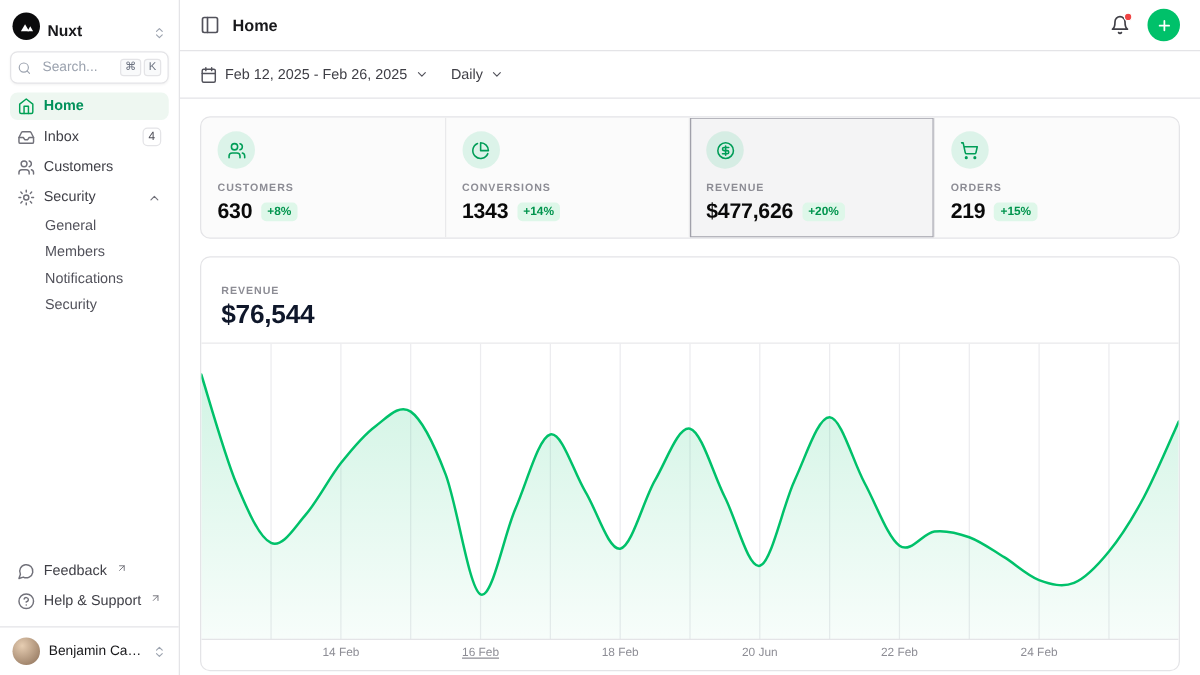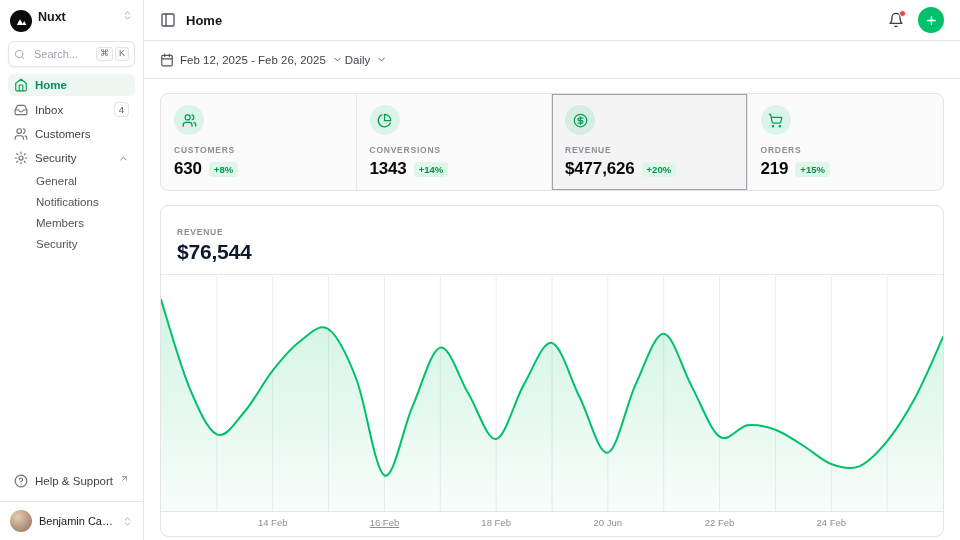--- a/index.html
+++ b/index.html
@@ -13,21 +13,21 @@
   
   .icn { width:14px; height:14px; flex:none; display:inline-flex; }
   .icn svg { width:100%; height:100%; display:block; stroke:currentColor; fill:none;
              stroke-width:2; stroke-linecap:round; stroke-linejoin:round; }
   .icn.sm { width:11px; height:11px; }
   .icn.xs { width:9px; height:9px; }
 
   
   .sidebar { width:144px; min-width:144px; border-right:1px solid #e4e4e7;
              display:flex; flex-direction:column; padding:8px; gap:7px; background:#fff; }
-  .team-switcher { display:flex; align-items:flex-start; gap:6px; padding:2px; border-radius:6px; cursor:pointer; }
+  .team-switcher { display:flex; align-items:flex-end; gap:6px; padding:2px; border-radius:6px; cursor:pointer; }
   .logo-badge { width:22px; height:22px; border-radius:50%; background:#0b0b0c;
                 display:flex; align-items:center; justify-content:center; flex:none; }
   .logo-badge svg { width:13px; height:13px; display:block; }
   .team-name { font-size:12.5px; font-weight:700; flex:1; }
   .muted { color:#9ca3af; }
 
   .search-box { display:flex; align-items:center; gap:9px; height:26px; border:1px solid #e4e4e7;
                 border-radius:6px; padding:0 5px; background:#fff; box-shadow:0 1px 2px rgba(0,0,0,.05);
                 cursor:text; color:#9ca3af; }
   .search-box .ph { flex:1; font-size:11px; color:#9ca3af; white-space:nowrap; overflow:hidden; }
@@ -63,21 +63,21 @@
   .header-right { margin-left:auto; display:flex; align-items:center; gap:14px; }
   .bell-wrap { position:relative; width:16px; height:16px; color:#3f3f46; cursor:pointer; }
   .bell-wrap .icn { width:16px; height:16px; }
   .bell-dot { position:absolute; top:-2px; right:-2px; width:7px; height:7px; border-radius:50%;
               background:#ef4444; border:1.5px solid #fff; }
   .add-btn { width:26px; height:26px; border-radius:50%; background:#00c16a; color:#fff; border:none;
              display:flex; align-items:center; justify-content:center; cursor:pointer; }
   .add-btn svg { width:13px; height:13px; stroke:#fff; fill:none; stroke-width:2.6; stroke-linecap:round; }
 
   .toolbar { height:38px; min-height:38px; border-bottom:1px solid #e4e4e7;
-             display:flex; gap:2px; padding:0 16px; }
+             display:flex; gap:18px; padding:0 16px; }
   .tb-btn { display:flex; align-items:center; gap:6px; font-size:11.5px; font-weight:500;
             color:#3f3f46; cursor:pointer; }
   .tb-btn .icn { color:#52525b; }
 
   .content { flex:1; padding:14px 16px 3px; min-height:0; display:flex; flex-direction:column; }
 
   .stats-grid { display:grid; grid-template-columns:repeat(4,1fr); border:1px solid #e4e4e7;
                 border-radius:8px; overflow:hidden; background:#fbfbfb; }
   .stat-cell { padding:11px 13px; border-right:1px solid #e9e9eb; cursor:pointer; }
   .stat-cell:last-child { border-right:none; }
@@ -179,33 +179,47 @@
         <span class="icn sm trail">
           <svg viewBox="0 0 24 24">
               <path d="m18 15-6-6-6 6"></path>
             </svg>
         </span>
       </a>
       <a class="nav-item sub">
         <span>General</span>
       </a>
       <a class="nav-item sub">
+        <span>Members</span>
+      </a>
+      <a class="nav-item sub">
         <span>Notifications</span>
-      </a>
-      <a class="nav-item sub">
-        <span>Members</span>
       </a>
       <a class="nav-item sub">
         <span>Security</span>
       </a>
     </nav>
 
     <div class="spacer"></div>
 
     <nav>
+      <a class="nav-item">
+        <span class="icn">
+          <svg viewBox="0 0 24 24">
+              <path d="M7.9 20A9 9 0 1 0 4 16.1L2 22z"></path>
+            </svg>
+        </span>
+        <span>Feedback</span>
+        <span class="icn xs ext">
+          <svg viewBox="0 0 24 24">
+              <path d="M7 7h10v10"></path>
+              <path d="M7 17 17 7"></path>
+            </svg>
+        </span>
+      </a>
       <a class="nav-item">
         <span class="icn">
           <svg viewBox="0 0 24 24">
               <circle cx="12" cy="12" r="10"></circle>
               <path d="M9.09 9a3 3 0 0 1 5.83 1c0 2-3 3-3 3"></path>
               <path d="M12 17h.01"></path>
             </svg>
         </span>
         <span>Help &amp; Support</span>
         <span class="icn xs ext">

